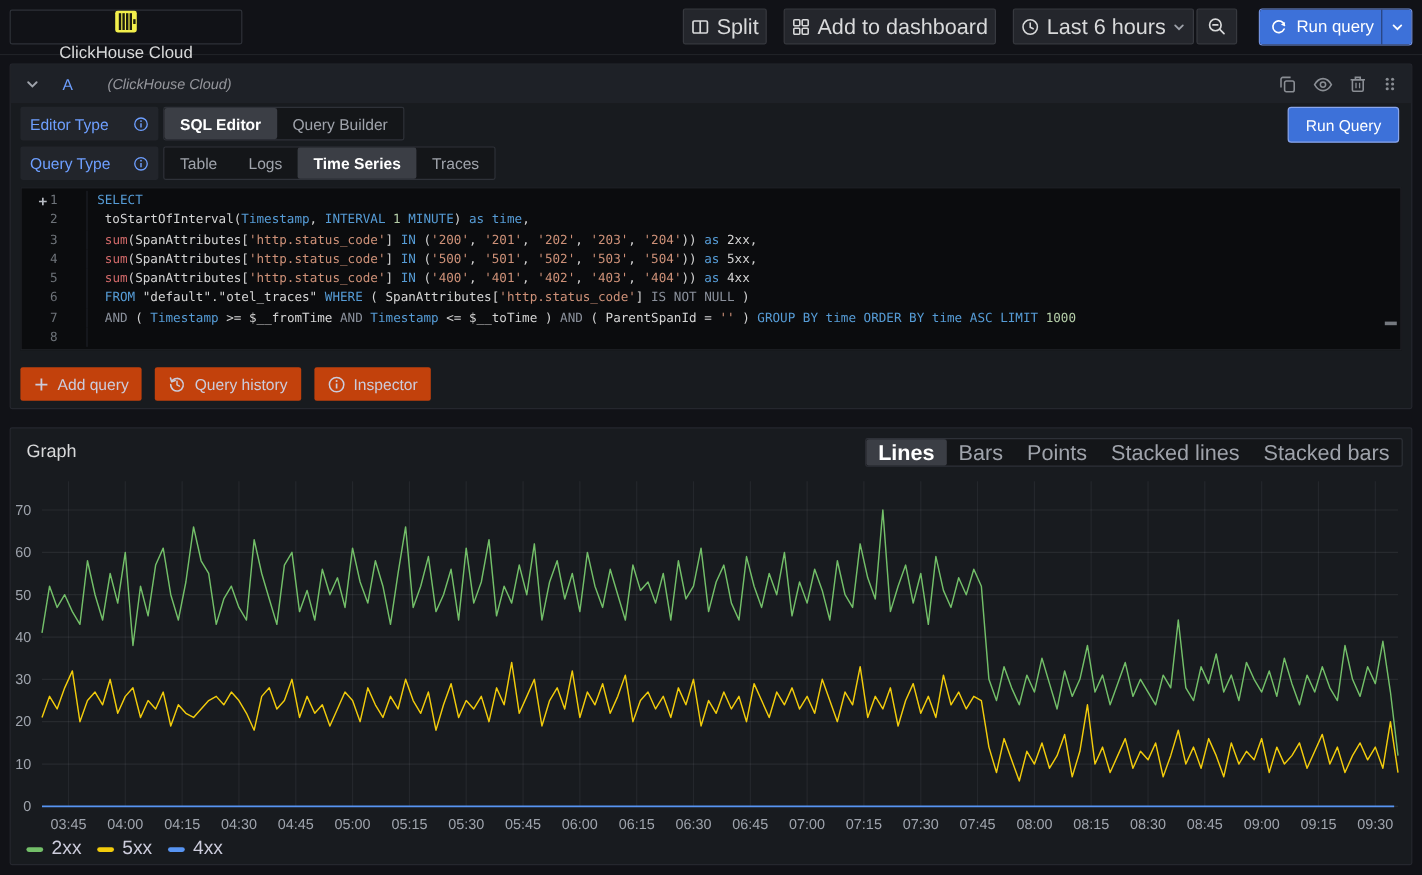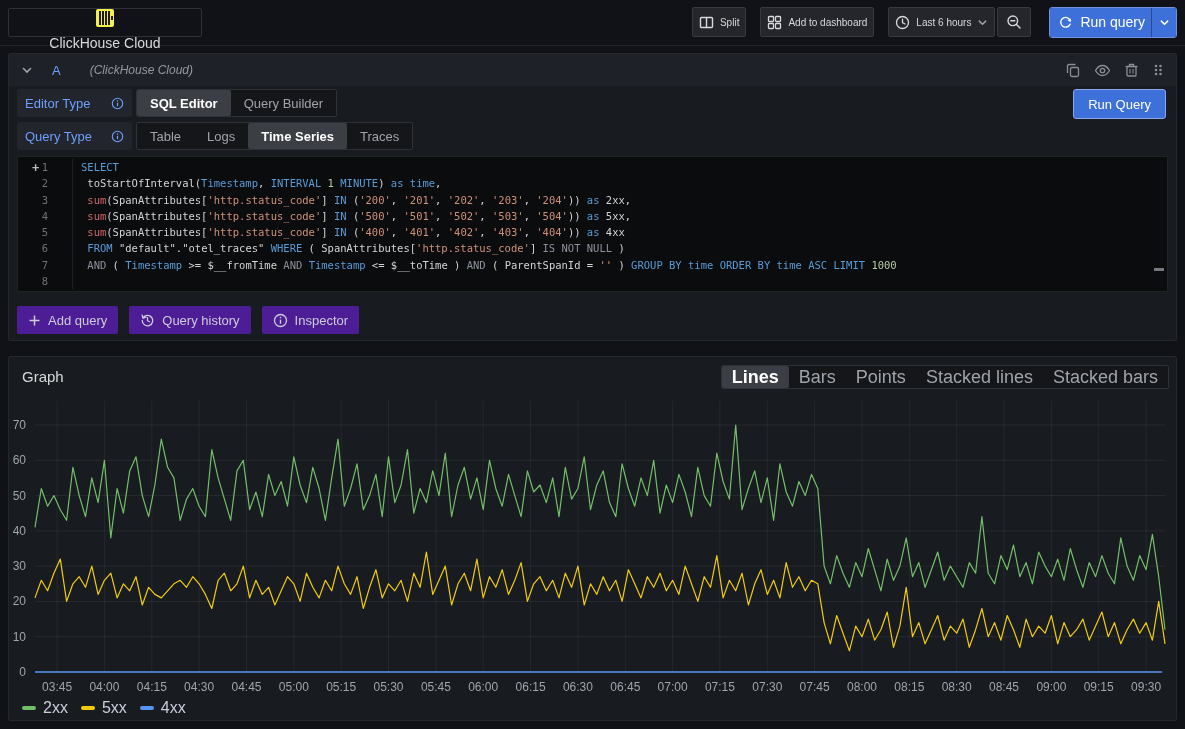--- a/index.html
+++ b/index.html
@@ -9,21 +9,21 @@
 
   
   .topbar { position:absolute; left:0; top:0; width:1185px; height:46px; background:#111217; border-bottom:1px solid #202227; }
   .ds-picker { position:absolute; left:8px; top:8px; width:194px; height:29px; border:1px solid #2e3138; border-radius:2px; display:flex; align-items:center; padding:0 10px; gap:8px; cursor:pointer;flex-direction:column; }
   .ds-name { color:#d8d9da; font-size:14px; font-weight:500; flex:1; }
   .ch-logo { width:18px; height:18px; background:#f3ef4c; border-radius:2px; position:relative; flex:0 0 18px; }
   .ch-logo i { position:absolute; top:2px; bottom:2px; width:2px; background:#1b1b0f; }
   .ch-logo i:nth-child(1){left:2.5px;} .ch-logo i:nth-child(2){left:5.8px;} .ch-logo i:nth-child(3){left:9.1px;} .ch-logo i:nth-child(4){left:12.4px;}
   .ch-logo i.short { top:7px; bottom:7px; left:15.2px; }
   .tb-right { position:absolute; right:8px; top:7px; display:flex; align-items:center; height:30px; }
-  .tb-btn { height:30px; display:flex; align-items:center; gap:6px; padding:0 6px; background:#24262c; border:1px solid #37393f; border-radius:2px; color:#d8d9da; font-size:10px; font-weight:500; cursor:pointer; white-space:nowrap; }
+  .tb-btn { height:30px; display:flex; align-items:center; gap:6px; padding:0 6px; background:#24262c; border:1px solid #37393f; border-radius:2px; color:#d8d9da; font-size:18px; font-weight:500; cursor:pointer; white-space:nowrap; }
   .tb-gap14 { margin-left:14px; } .tb-gap2 { margin-left:2px; } .tb-gap18 { margin-left:18px; }
   .tb-icon-btn { width:34px; justify-content:center; padding:0; }
   .run-group { display:flex; height:31px; border:1px solid #7291e0; border-radius:3px; overflow:hidden; }
   .run-main { display:flex; align-items:center; gap:7px; background:#3d71d9; color:#fff; font-size:14px; font-weight:500; padding:0 6px 0 8px; cursor:pointer; }
   .run-caret { width:25px; display:flex; align-items:center; justify-content:center; background:#3d71d9; border-left:1px solid rgba(17,18,23,0.4); cursor:pointer; }
 
   
   .panel { position:absolute; left:8px; width:1169px; background:#181b1f; border:1px solid #25272e; border-radius:2px; }
   .query-panel { top:53px; height:288px; }
   .graph-panel { top:356px; height:365px; }
@@ -49,21 +49,21 @@
   .code-editor { position:absolute; left:8px; right:8px; top:102px; height:136px; background:#0b0c0e; border:1px solid #202227; font-family:"DejaVu Sans Mono", monospace; font-size:10.5px; line-height:16.3px; padding-top:2px; overflow:hidden; cursor:text; }
   .code-line { display:flex; white-space:pre; }
   .gutter { flex:0 0 55px; position:relative; color:#6e7379; text-align:right; padding-right:24px; user-select:none; border-right:1px solid #1d2126; }
   .gutter .plus { position:absolute; left:14px; top:1px; color:#b7bbc2; font-weight:bold; font-size:12px; }
   .line-text { padding-left:8px; }
   .tok-kw{color:#569cd6;} .tok-str{color:#ce9178;} .tok-num{color:#b5cea8;} .tok-id{color:#d4d4d4;} .tok-fn{color:#d16969;} .tok-gr{color:#8b919c;}
   .cursor-dash { position:absolute; right:12px; top:214px; width:10px; height:3px; background:#75797f; }
 
   
   .q-footer { position:absolute; left:8px; top:252px; display:flex; }
-  .sec-btn { height:28px; display:flex; align-items:center; gap:7px; padding:0 11px; background:#4c1d95; border-radius:2px; color:#ccccdc; font-size:13px; font-weight:500; cursor:pointer; margin-right:11px; }
+  .sec-btn { height:28px; display:flex; align-items:center; gap:7px; padding:0 11px; background:#c2410c; border-radius:2px; color:#ccccdc; font-size:13px; font-weight:500; cursor:pointer; margin-right:11px; }
 
   
   .g-title { position:absolute; left:13px; top:11px; color:#d8d9da; font-size:15px; font-weight:500; }
   .mode-group { position:absolute; right:7px; top:8px; display:flex; border:1px solid #2e3138; border-radius:2px; background:#141619; }
   .mode-opt { display:flex; align-items:center; padding:0 10px; height:22px; font-size:18px; font-weight:500; color:#9fa3ab; cursor:pointer; border-radius:2px; }
   .mode-opt.active { background:#3b3e45; color:#fff; font-weight:600; }
   .chart-mount { position:absolute; left:0; top:36px; width:1167px; height:310px; }
   .axis { fill:#9fa4ad; font-family:"Liberation Sans", sans-serif; font-size:12px; }
   .legend { position:absolute; left:13px; top:342px; display:flex; gap:13px; align-items:center; }
   .legend-item { display:flex; align-items:center; gap:7px; cursor:pointer; }

